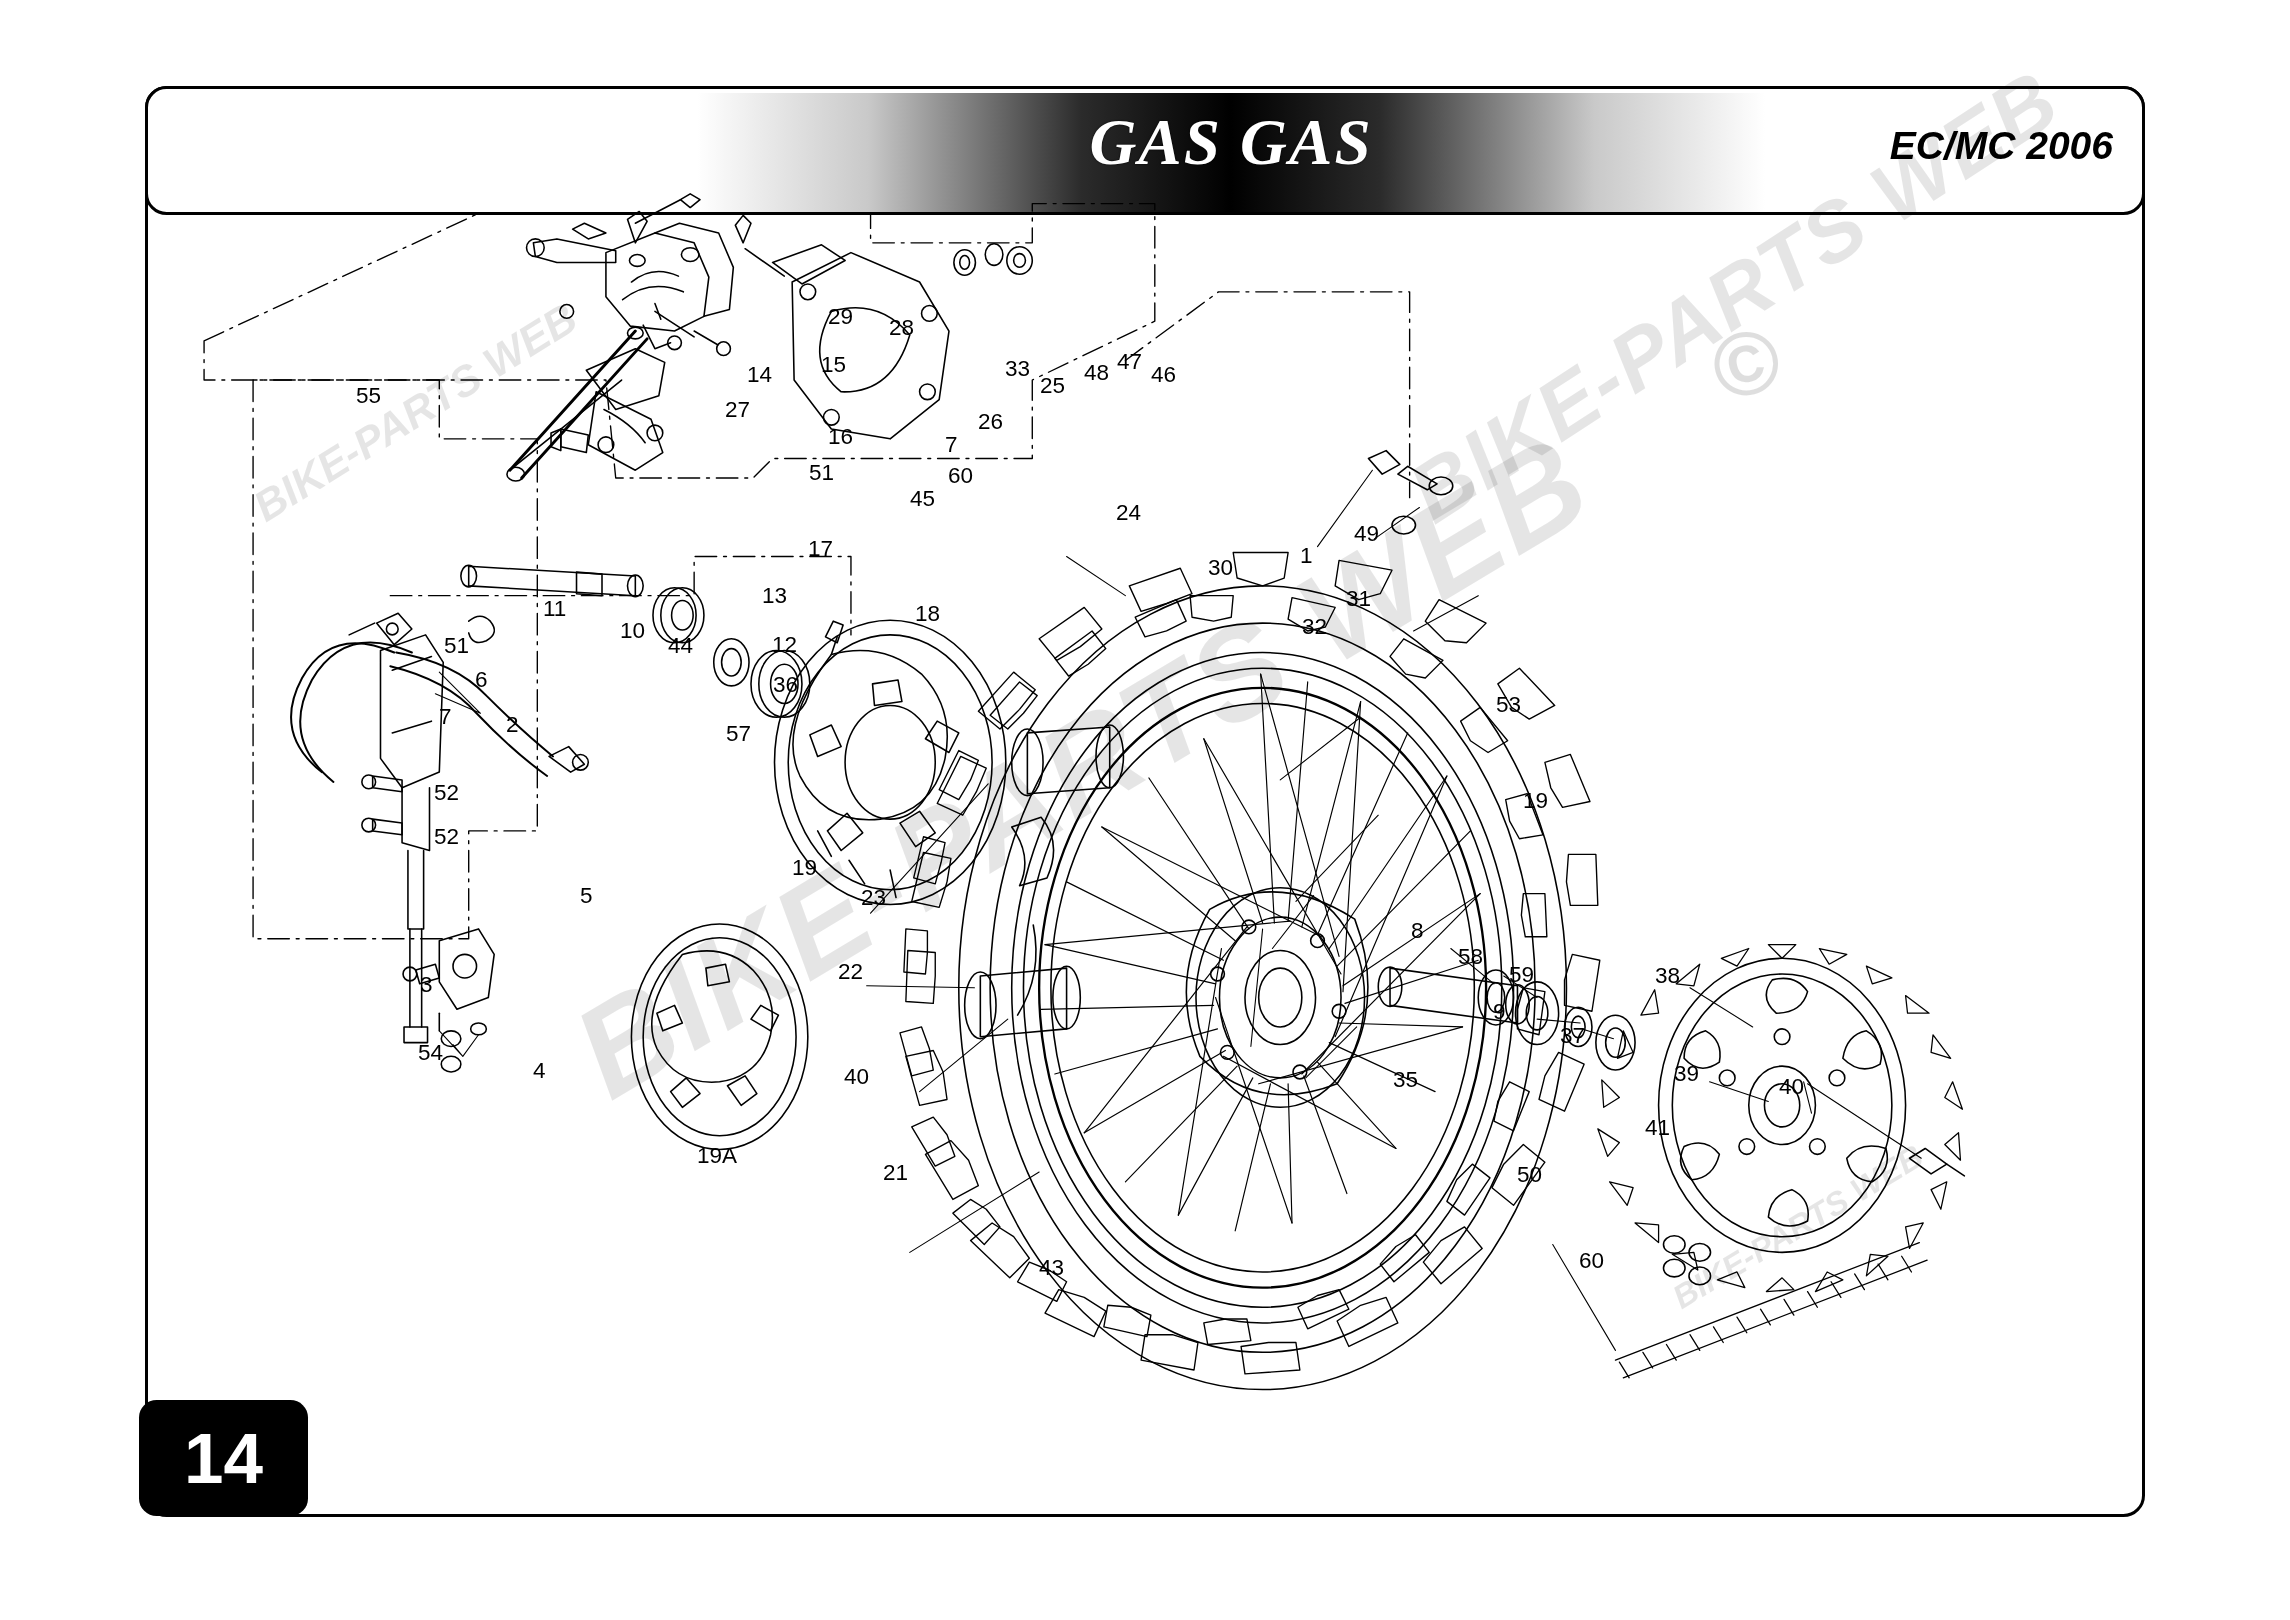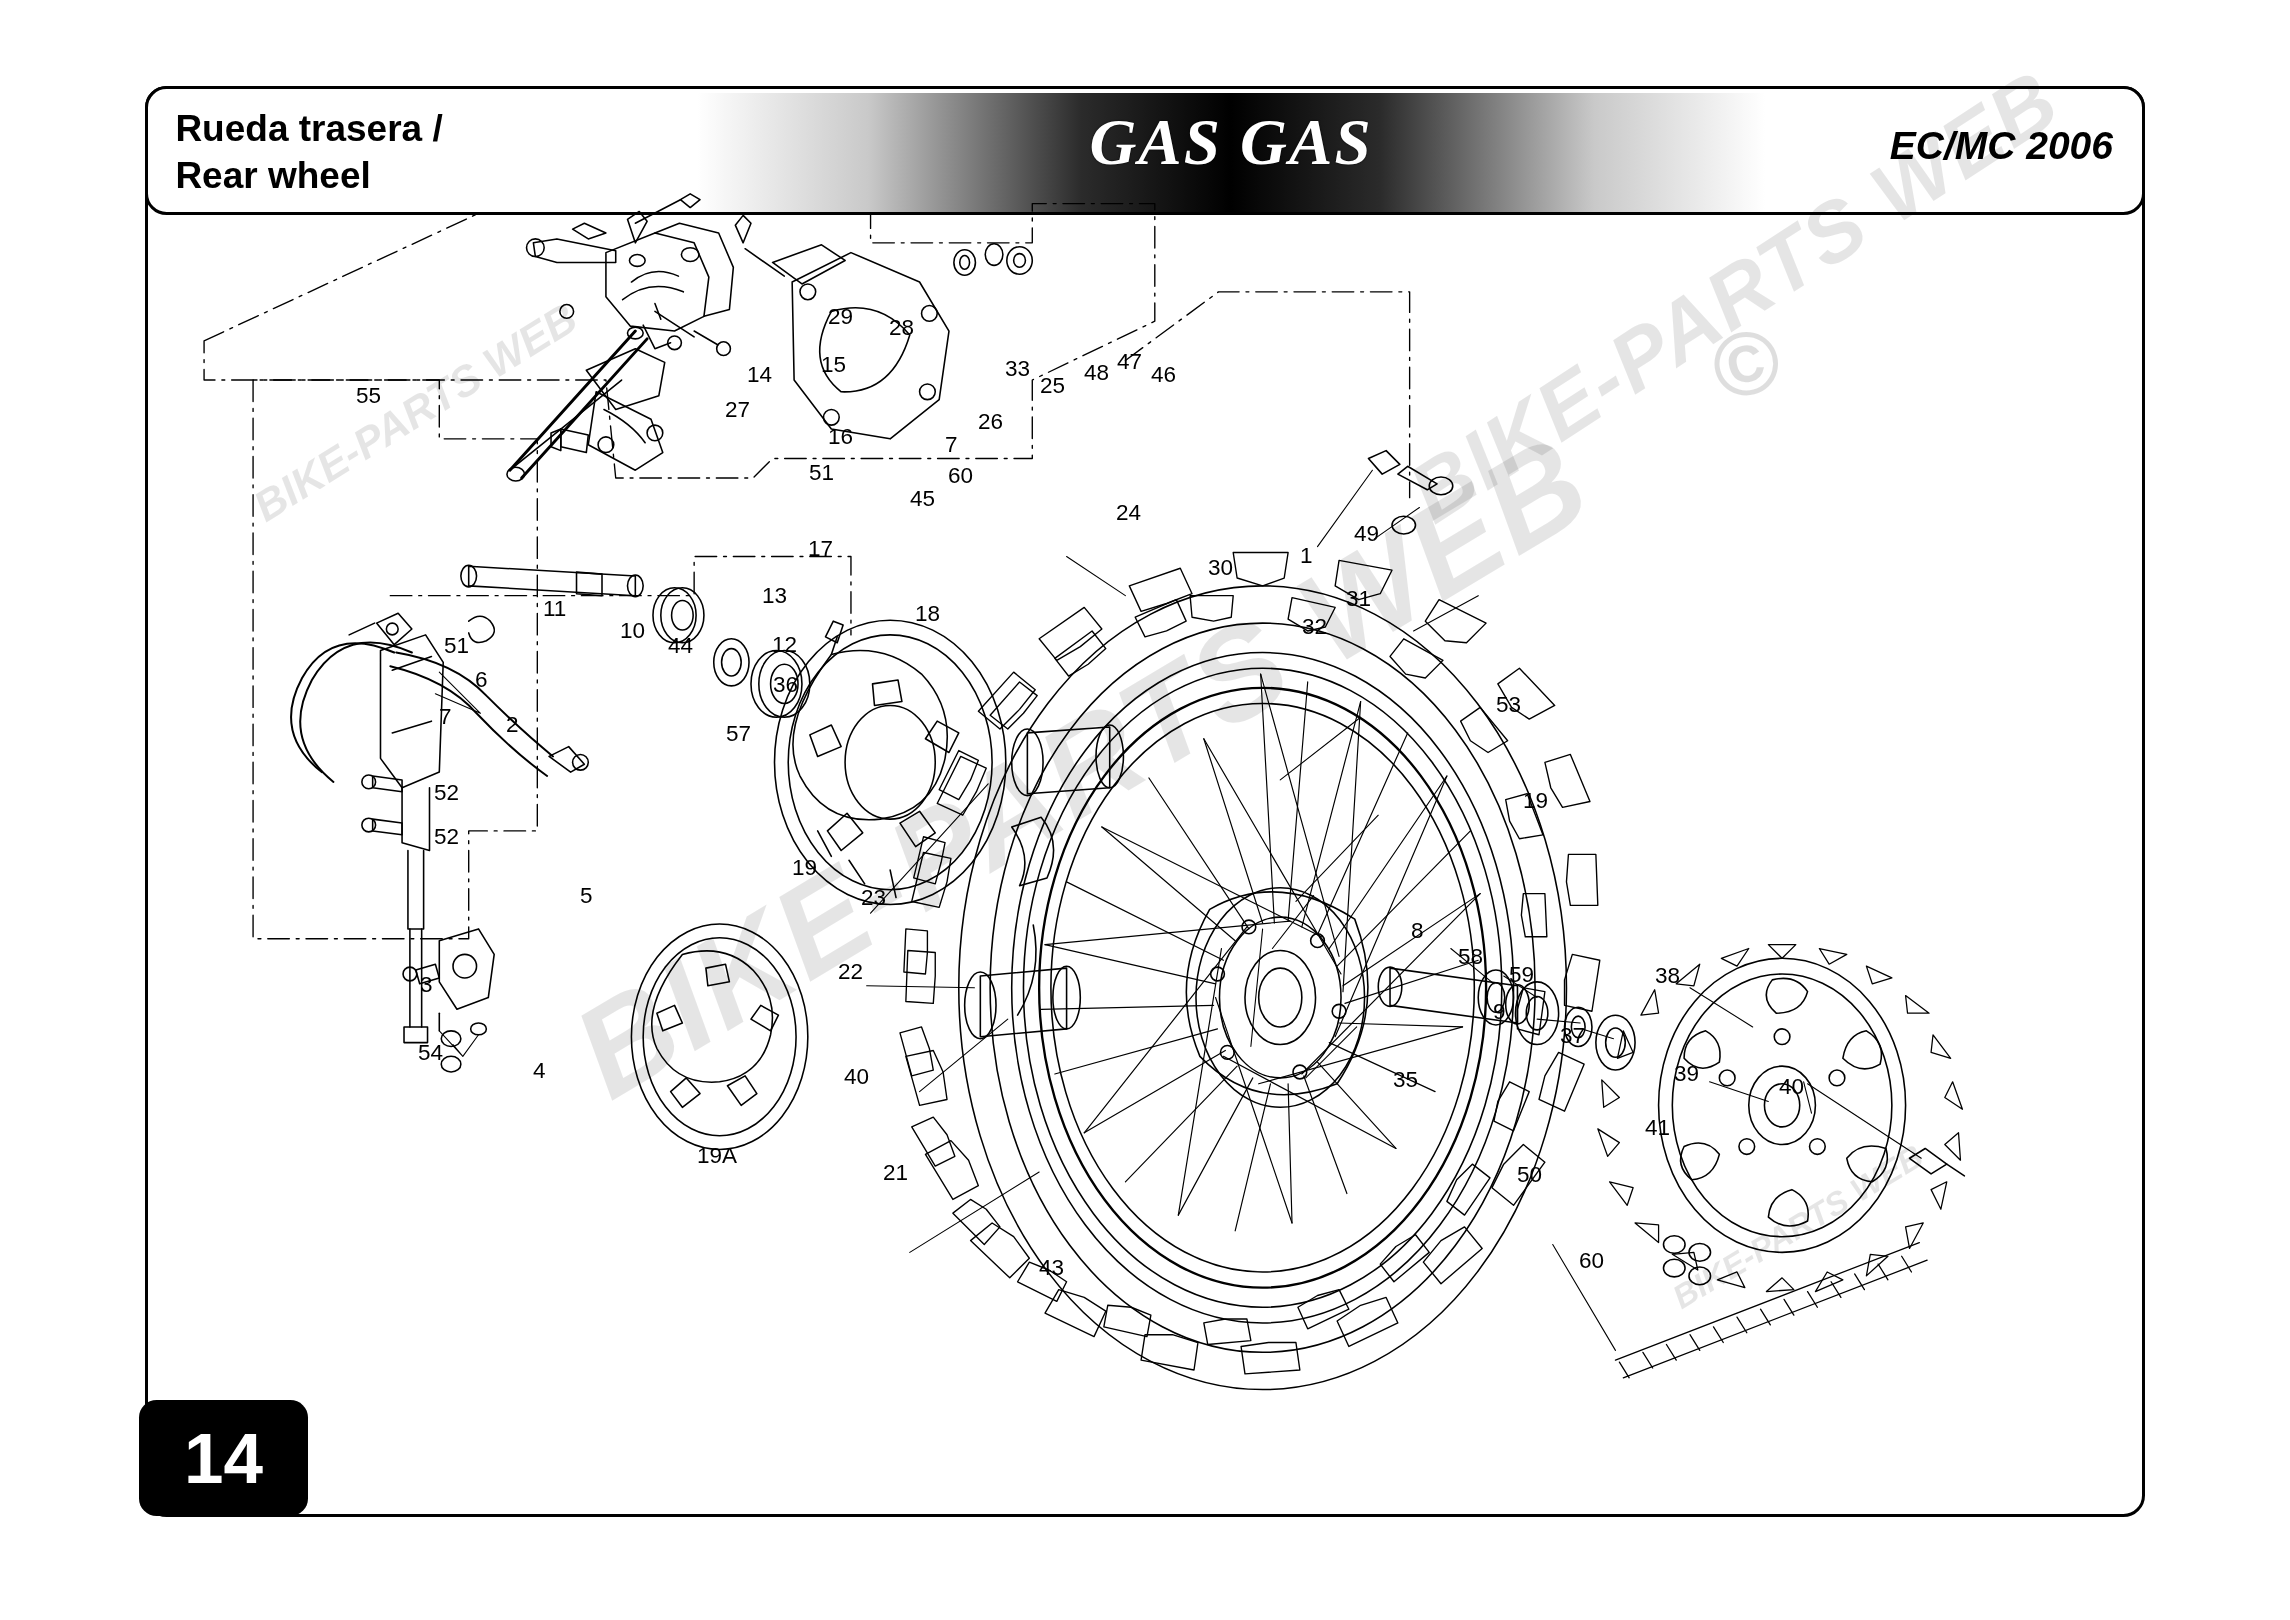--- a/index.html
+++ b/index.html
@@ -182,22 +182,20 @@
 <body>
 
 <div id="page">
 
   <div class="frame"></div>
 
   <div class="titlebar">
     <div class="brand-wrap">
       <div class="brand-text">GAS GAS</div>
     </div>
-    <div class="title-left">Rueda trasera /
-Rear wheel</div>
     <div class="title-right">EC/MC 2006</div>
   </div>
 
   <div class="page-badge">14</div>
 
   <div class="wm wm-big">BIKE-PARTS WEB</div>
   <div class="wm wm-mid">BIKE-PARTS WEB</div>
   <div class="wm wm-small">BIKE-PARTS WEB</div>
   <div class="wm wm-tiny">BIKE-PARTS WEB</div>
   <div class="wm wm-c">©</div>

